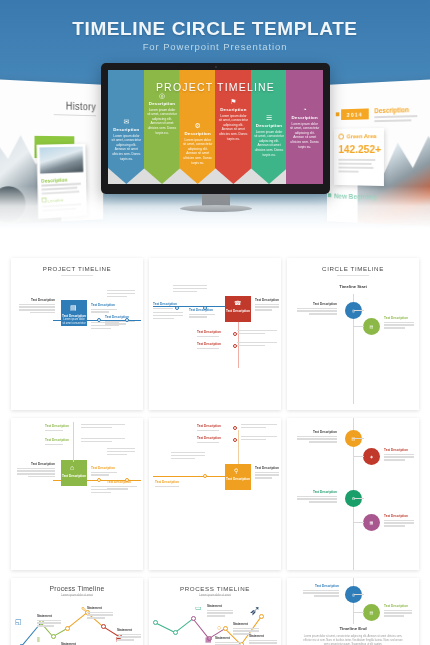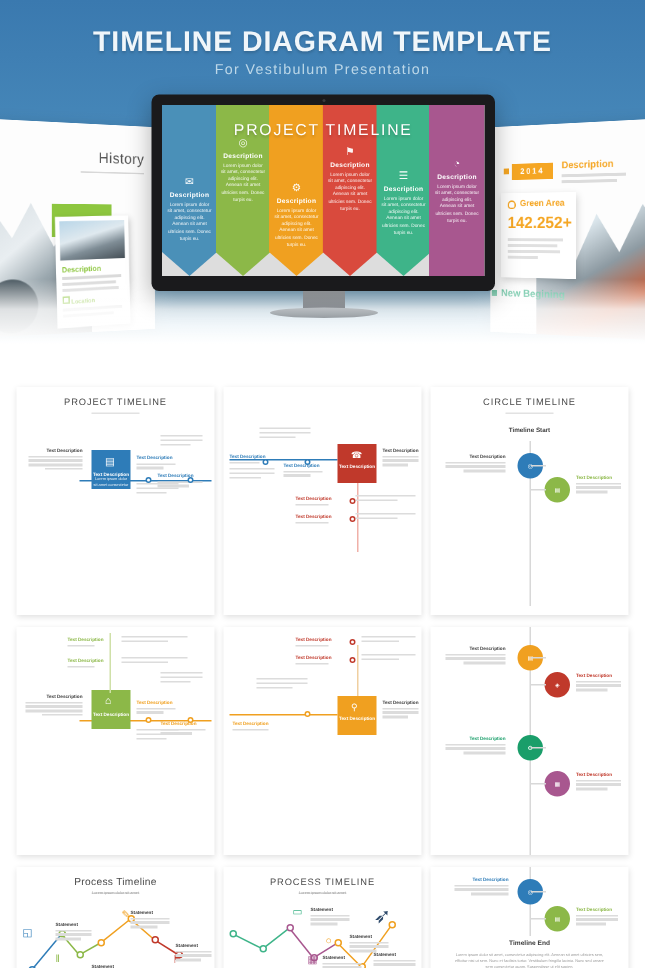--- a/index.html
+++ b/index.html
@@ -158,22 +158,22 @@
   .circ-f { position:absolute; border-radius:50%; display:flex; align-items:center; justify-content:center; color:#fff; font-size:4px; }
 
   .lbl { position:absolute; font-size:3.1px; font-weight:bold; }
   .mini { position:absolute; font-size:2.6px; line-height:1.5; color:#9a9a9a; }
 </style>
 </head>
 <body>
 
 <div class="hero">
 
-  <div class="hero-title">TIMELINE DIAGRAM TEMPLATE</div>
-  <div class="hero-sub">For Vestibulum Presentation</div>
+  <div class="hero-title">TIMELINE CIRCLE TEMPLATE</div>
+  <div class="hero-sub">For Powerpoint Presentation</div>
 
   <div class="slide-left">
     <div class="sl-mount"></div>
     <div class="sl-title">History</div>
     <div class="sl-rule"></div>
     <div class="sl-green"></div>
     <div class="sl-card">
       <div class="ph"></div>
       <div class="hd">Description</div>
       <div class="ln" style="top:40px;width:42px"></div>

